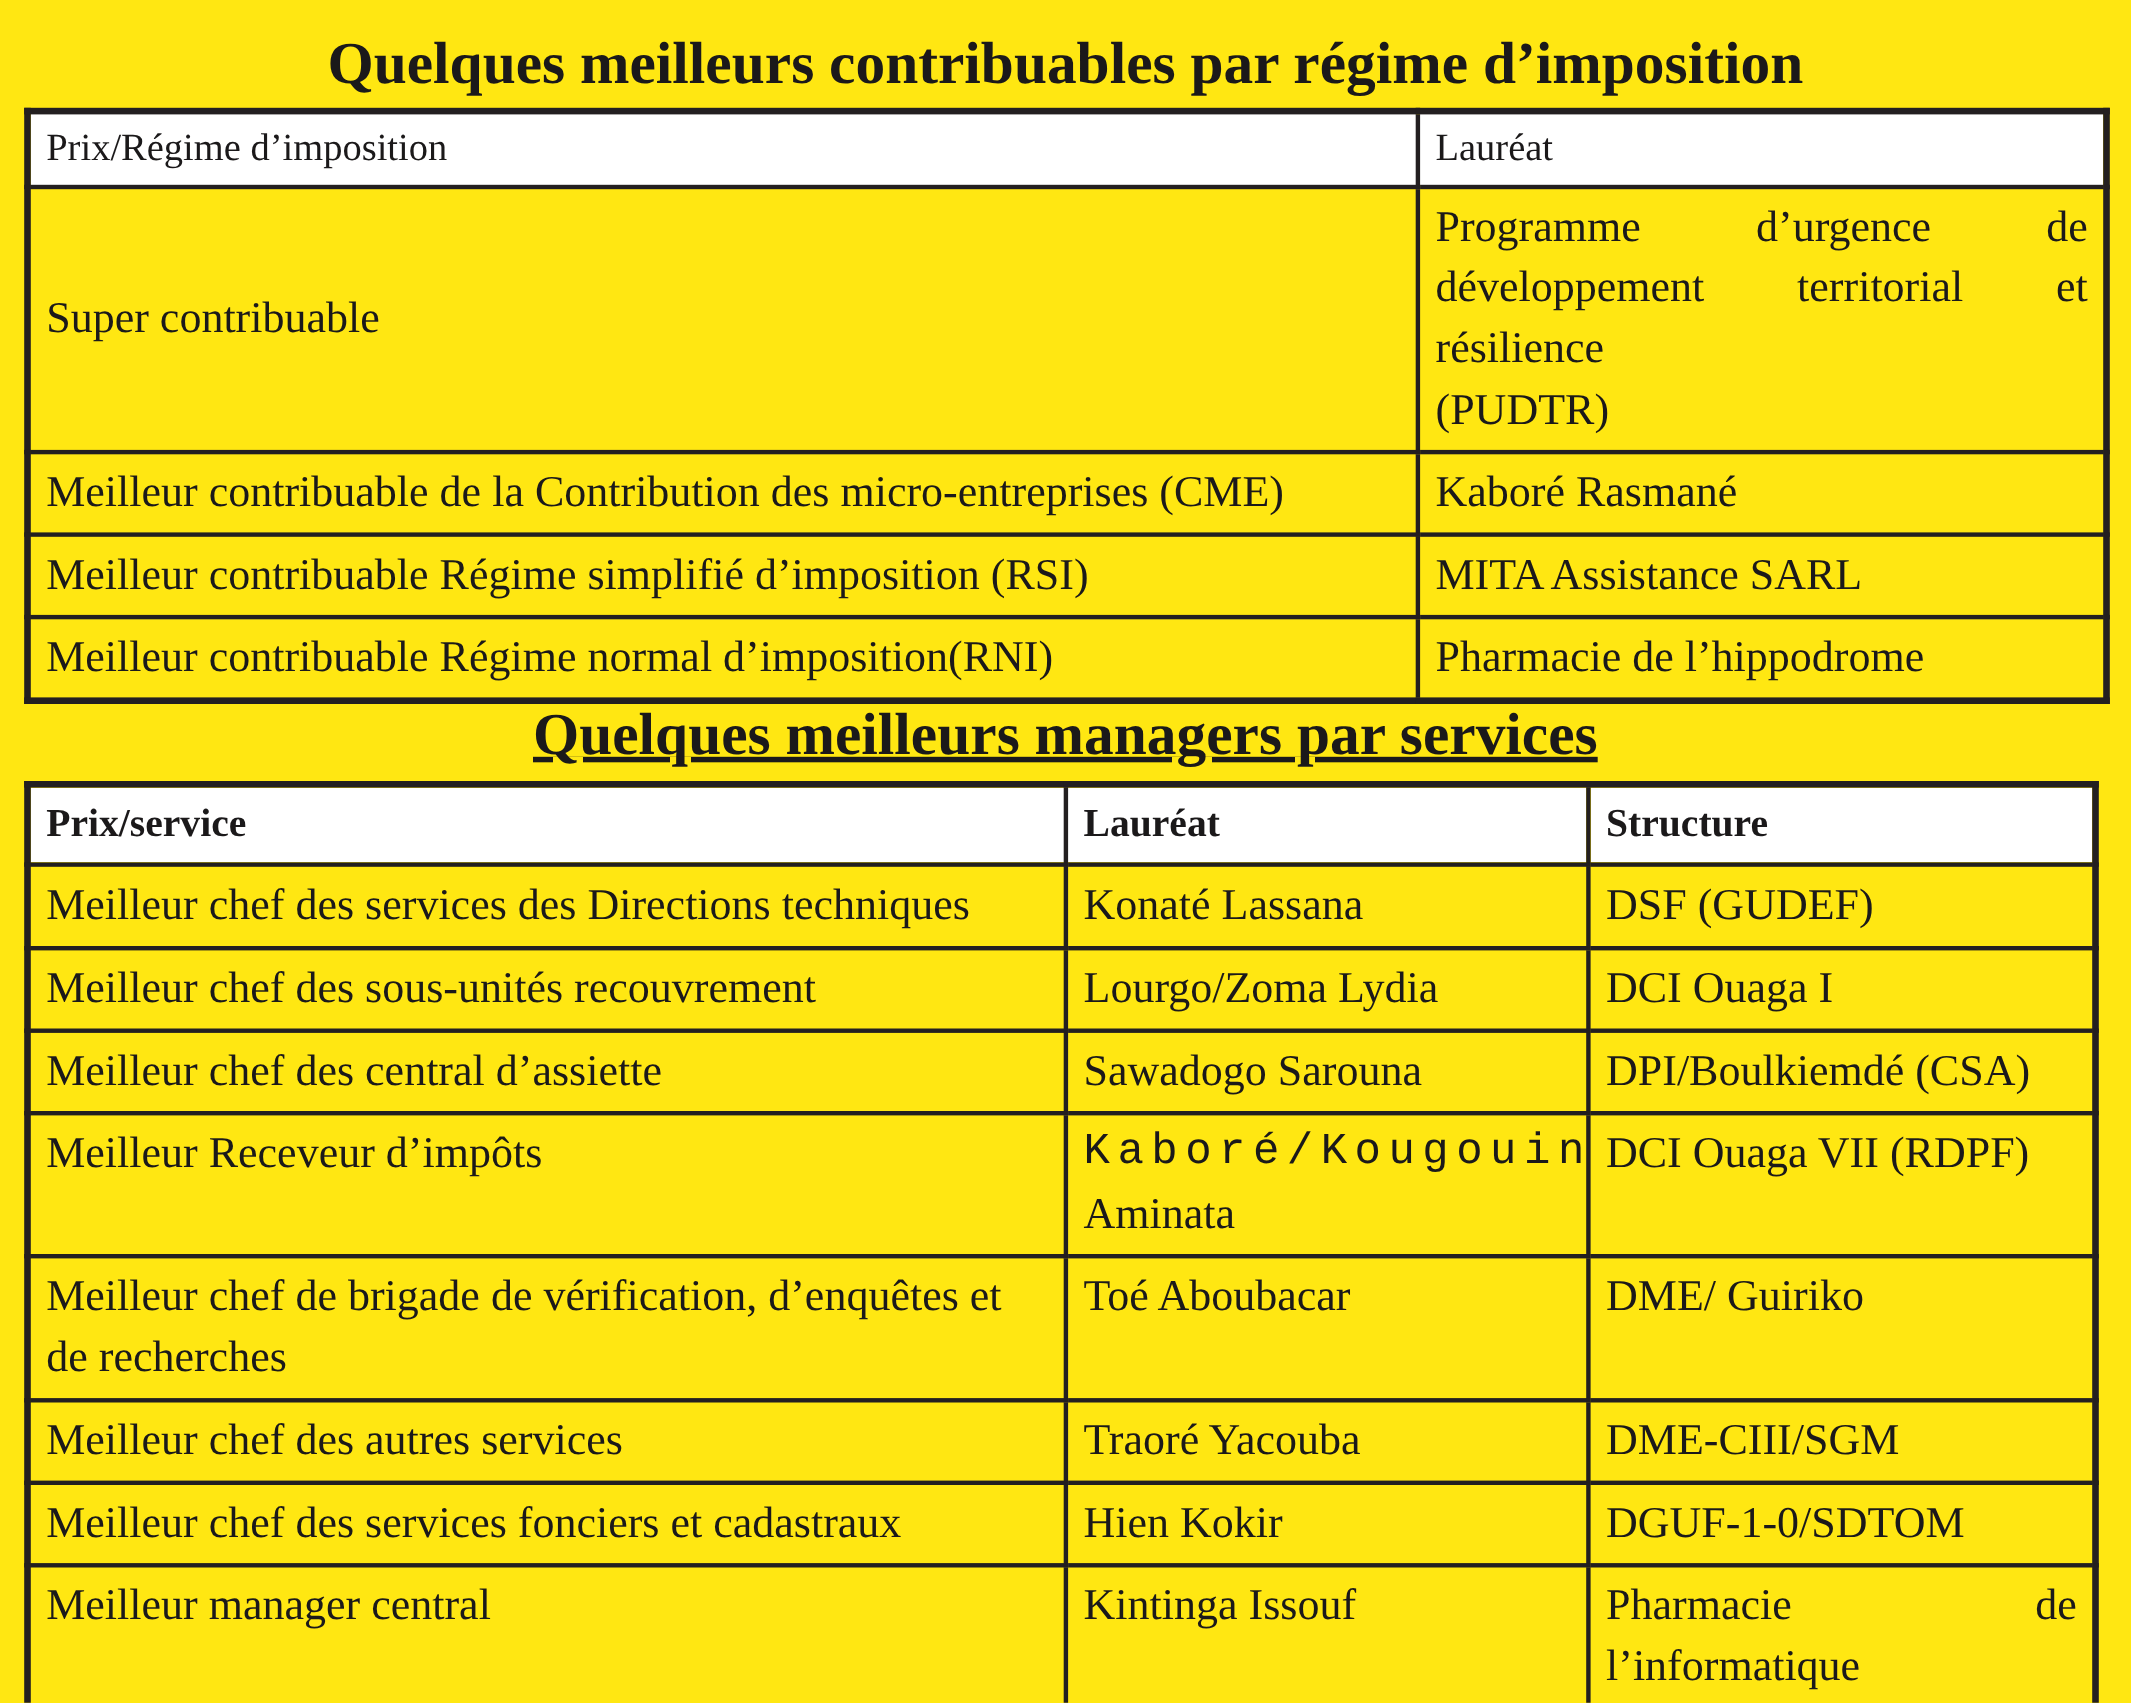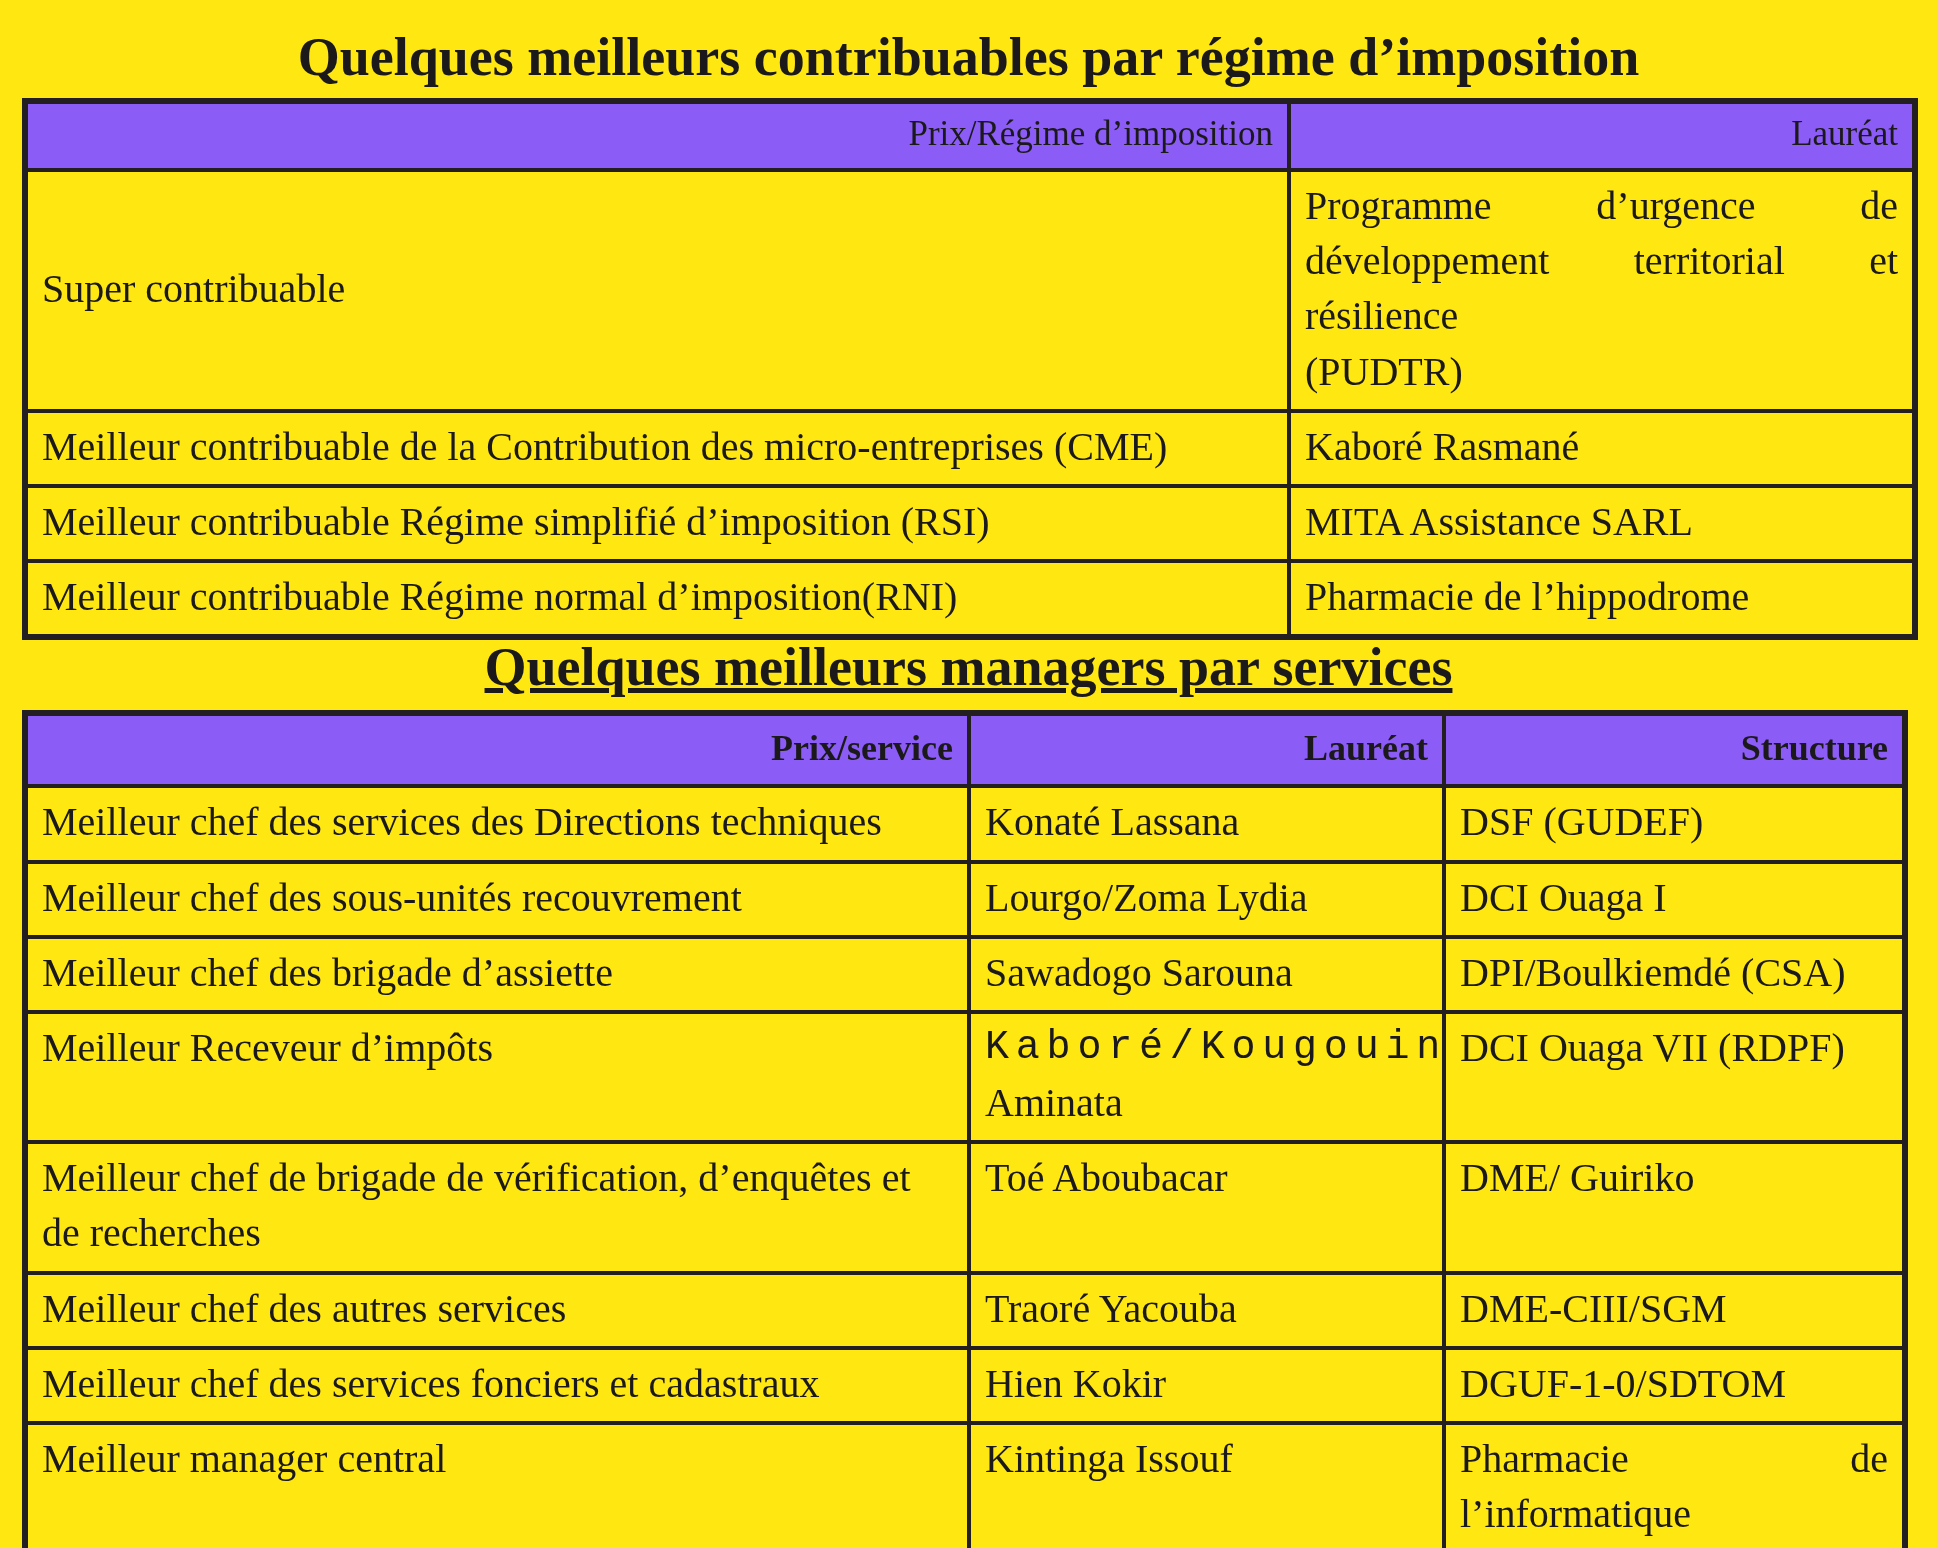--- a/index.html
+++ b/index.html
@@ -32,23 +32,23 @@
   }
   .t1 { width: 1890px; }
   .t2 { width: 1880px; }
   th, td {
     border: 4px solid #231f20;
     padding: 6px 14px 10px 14px;
     overflow: hidden;
   }
   table { border: 6px solid #231f20; }
   th {
-    background: #8b5cf6;
+    background: #ffffff;
     font-size: 35px;
-    text-align: right;
+    text-align: left;
     vertical-align: middle;
   }
   .t1 th { font-weight: normal; height: 48px; }
   .t2 th { font-weight: bold; font-size: 36px; height: 52px; }
   td {
     font-size: 40px;
     vertical-align: top;
     line-height: 1.38;
     text-align: left;
   }
@@ -124,21 +124,21 @@
       <td>Meilleur chef des services des Directions techniques</td>
       <td>Konaté Lassana</td>
       <td>DSF (GUDEF)</td>
     </tr>
     <tr class="h1">
       <td>Meilleur chef des sous-unités recouvrement</td>
       <td>Lourgo/Zoma Lydia</td>
       <td>DCI Ouaga I</td>
     </tr>
     <tr class="h1">
-      <td>Meilleur chef des brigade d’assiette</td>
+      <td>Meilleur chef des central d’assiette</td>
       <td>Sawadogo Sarouna</td>
       <td>DPI/Boulkiemdé (CSA)</td>
     </tr>
     <tr class="tall2">
       <td>Meilleur Receveur d’impôts</td>
       <td>
         <span class="line ls">Kaboré/Kougouindiga</span>
         <span class="line">Aminata</span>
       </td>
       <td>DCI Ouaga VII (RDPF)</td>

